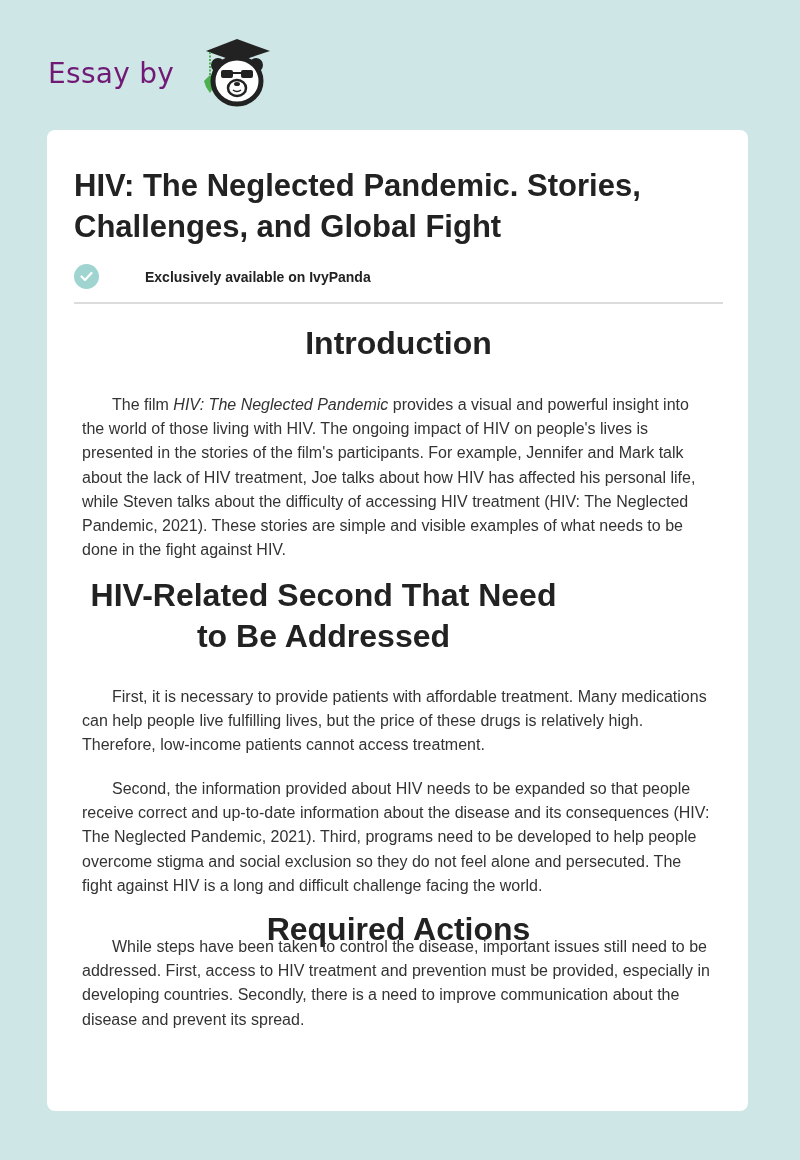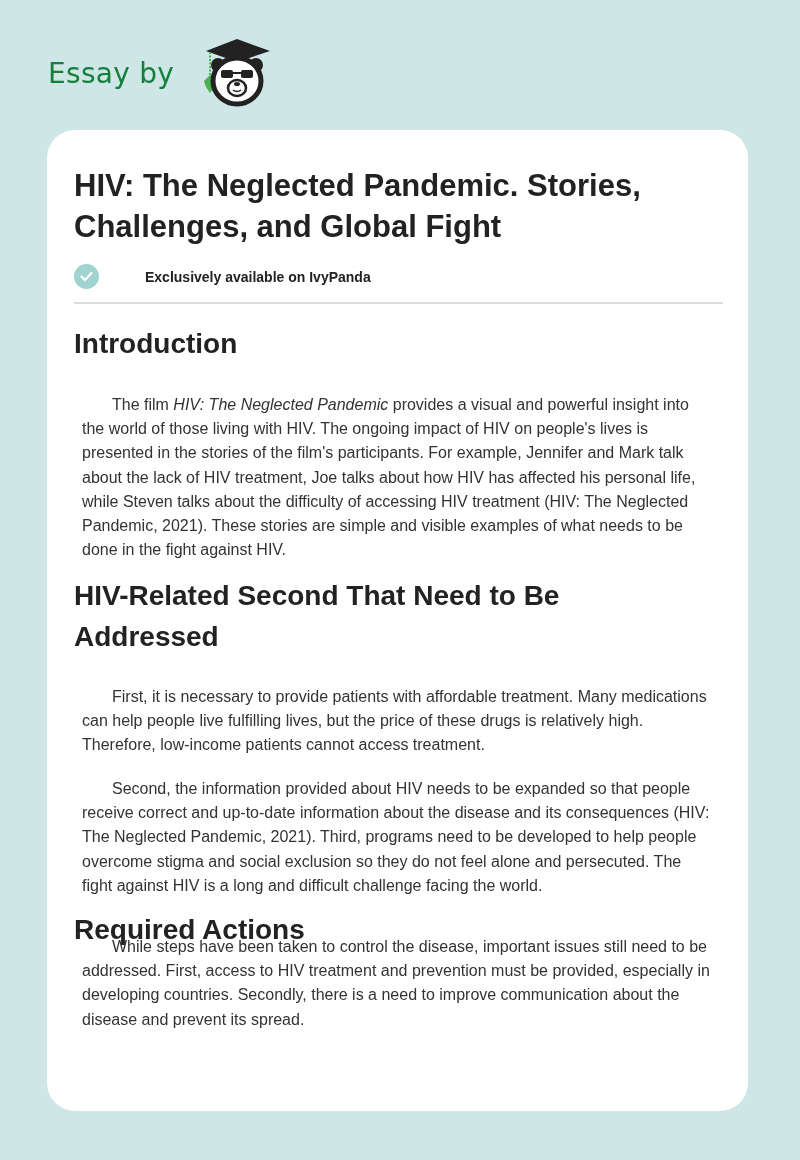--- a/index.html
+++ b/index.html
@@ -7,45 +7,45 @@
     width: 800px; height: 1160px; overflow: hidden;
     background: #cfe6e6;
     font-family: "Liberation Sans", sans-serif;
     color: #222;
     position: relative;
   }
   .header {
     position: absolute; left: 48px; top: 38px; height: 70px;
     display: flex; align-items: center;
   }
-  .essay-by { font-family: "DejaVu Sans", sans-serif; font-size: 28px; color: #15803d; letter-spacing: 0.3px; margin-right: 20px; }
+  .essay-by { font-family: "DejaVu Sans", sans-serif; font-size: 28px; color: #701a75; letter-spacing: 0.3px; margin-right: 20px; }
   .logo-mark { width: 86px; height: 72px; margin-right: 6px; }
   .brand { font-family: "DejaVu Serif", serif; font-weight: bold; font-size: 29px; color: #222; }
   .brand sup { font-size: 14px; vertical-align: super; margin-left: 1px; }
 
   .card {
     position: absolute; left: 47px; top: 130px; width: 701px; height: 981px;
-    background: #fff; border-radius: 28px;
+    background: #fff; border-radius: 8px;
   }
   .inner { position: absolute; left: 27px; right: 25px; top: 0; }
   h1.title {
     margin: 0; position: absolute; top: 35px; left: 0; right: 0;
     font-size: 31px; line-height: 41px; font-weight: bold; color: #222;
   }
   .badge {
     position: absolute; top: 134px; left: 0; display: flex; align-items: center; gap: 41px;
   }
   .check {
     width: 25px; height: 25px; border-radius: 50%; background: #9fd4d1;
     display: flex; align-items: center; justify-content: center; margin-right: 5px;
   }
   .badge-text { font-size: 14px; font-weight: bold; color: #222; }
   .divider { position: absolute; top: 172px; left: 0; right: 0; height: 2px; background: #dcdcdc; }
 
-  h2 { margin: 0; position: absolute; left: 0; right: 0; font-size: 28px; line-height: 41px; font-weight: bold; color: #222; }
+  h2 { margin: 0; position: absolute; left: 0; right: 0; font-size: 32px; line-height: 41px; font-weight: bold; color: #222; text-align: center; }
   p.para {
     margin: 8px; position: absolute; left: 0; right: 0;
     font-size: 16px; line-height: 24.2px; color: #333; text-indent: 30px;
   }
   p.para em { font-style: italic; }
 </style>
 </head>
 <body>
 
 <div class="header">

